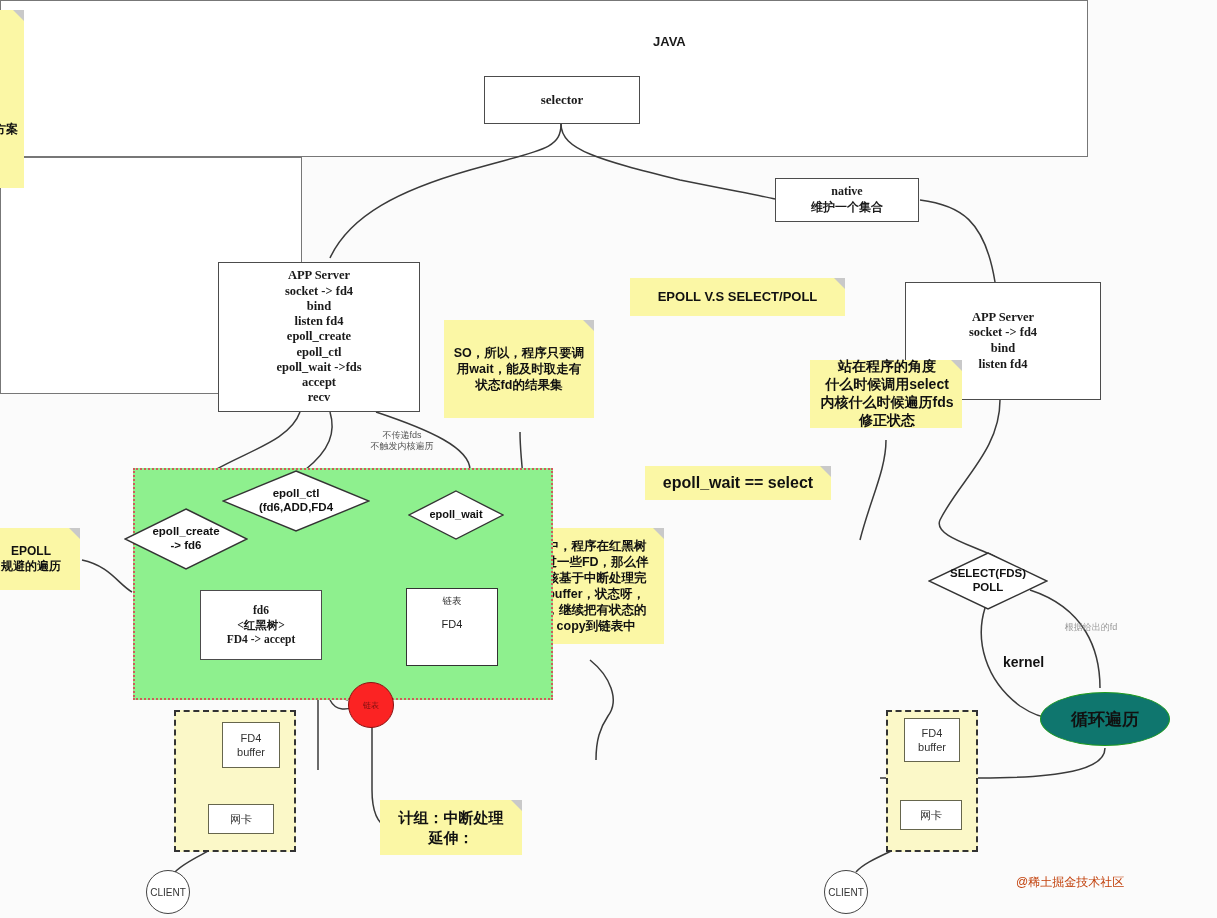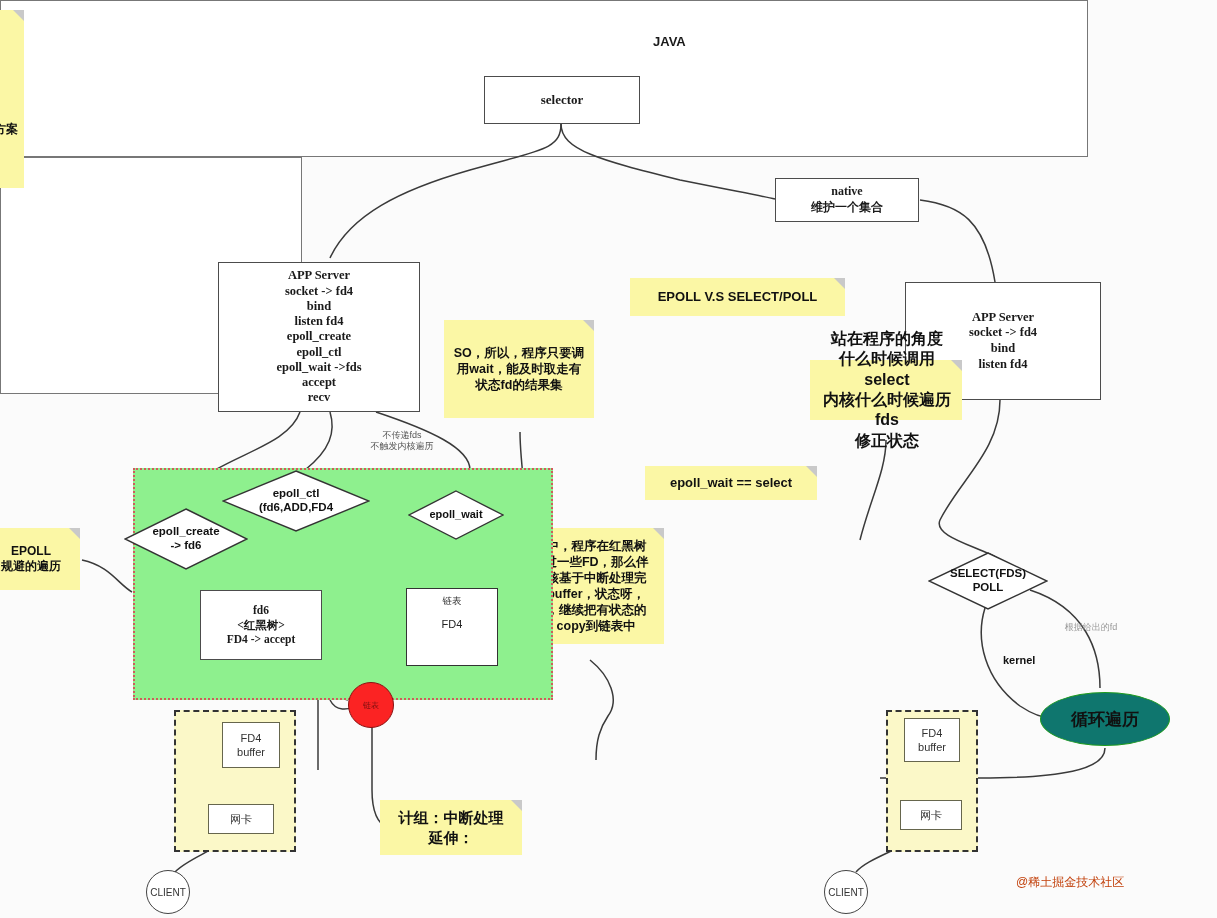--- a/index.html
+++ b/index.html
@@ -25,21 +25,21 @@
         display:flex;align-items:center;justify-content:center;font-size:10px;color:#333;}
   .redcircle{position:absolute;border-radius:50%;background:#fb2323;border:1.5px solid #8a1111;
         display:flex;align-items:center;justify-content:center;font-size:8px;color:#7a1010;}
   .ellipse{position:absolute;border-radius:50%;background:#0f766e;border:1.5px solid #1f9b1f;
         display:flex;align-items:center;justify-content:center;font-weight:bold;font-size:17px;color:#111;}
   .banner{position:absolute;background:#c3c2ef;display:flex;align-items:center;justify-content:center;
         font-weight:bold;font-size:13px;color:#111;box-sizing:border-box;}
   .banner::after{content:"";position:absolute;right:0;top:0;border-width:0 9px 9px 0;border-style:solid;
         border-color:transparent #a9a8d6 transparent transparent;}
   .edge-label{position:absolute;font-size:9px;color:#555;text-align:center;line-height:1.25;}
-  .kernel-label{position:absolute;font-weight:bold;font-size:11px;color:#111;}
+  .kernel-label{position:absolute;font-weight:bold;font-size:14px;color:#111;}
   .watermark{position:absolute;color:#c2410c;font-size:12px;}
   .stacked{white-space:pre-line;}
 </style>
 </head>
 <body>
 
 <div id="canvas">
 
   <svg id="wires" viewBox="0 0 1217 918">
     <g fill="none" stroke="#3a3a3a" stroke-width="1.5">
@@ -124,26 +124,26 @@
 
   <div class="note stacked" style="left:-18px;top:528px;width:98px;height:62px;font-size:12px;">EPOLL
 规避的遍历</div>
 
   <div class="note stacked" style="left:444px;top:320px;width:150px;height:98px;font-size:12.5px;">SO，所以，程序只要调
 用wait，能及时取走有
 状态fd的结果集</div>
 
   <div class="note" style="left:630px;top:278px;width:215px;height:38px;font-size:13px;">EPOLL  V.S  SELECT/POLL</div>
 
-  <div class="note stacked" style="left:810px;top:360px;width:152px;height:60px;font-size:16px;padding-left:8px;">站在程序的角度
+  <div class="note stacked" style="left:810px;top:360px;width:152px;height:68px;font-size:14px;padding-left:8px;">站在程序的角度
 什么时候调用select
 内核什么时候遍历fds
 修正状态</div>
 
-  <div class="note" style="left:645px;top:466px;width:172px;height:34px;font-size:13px;">epoll_wait  ==  select</div>
+  <div class="note" style="left:645px;top:466px;width:186px;height:34px;font-size:16px;">epoll_wait  ==  select</div>
 
   <div class="note stacked" style="left:504px;top:528px;width:160px;height:116px;font-size:12.5px;">内核中，程序在红黑树
 中放过一些FD，那么伴
 随内核基于中断处理完
 fd的buffer，状态呀，
 之后，继续把有状态的
 fd，copy到链表中</div>
 
   <div class="note stacked" style="left:380px;top:800px;width:142px;height:55px;font-size:15px;">计组：中断处理
 延伸：</div>

